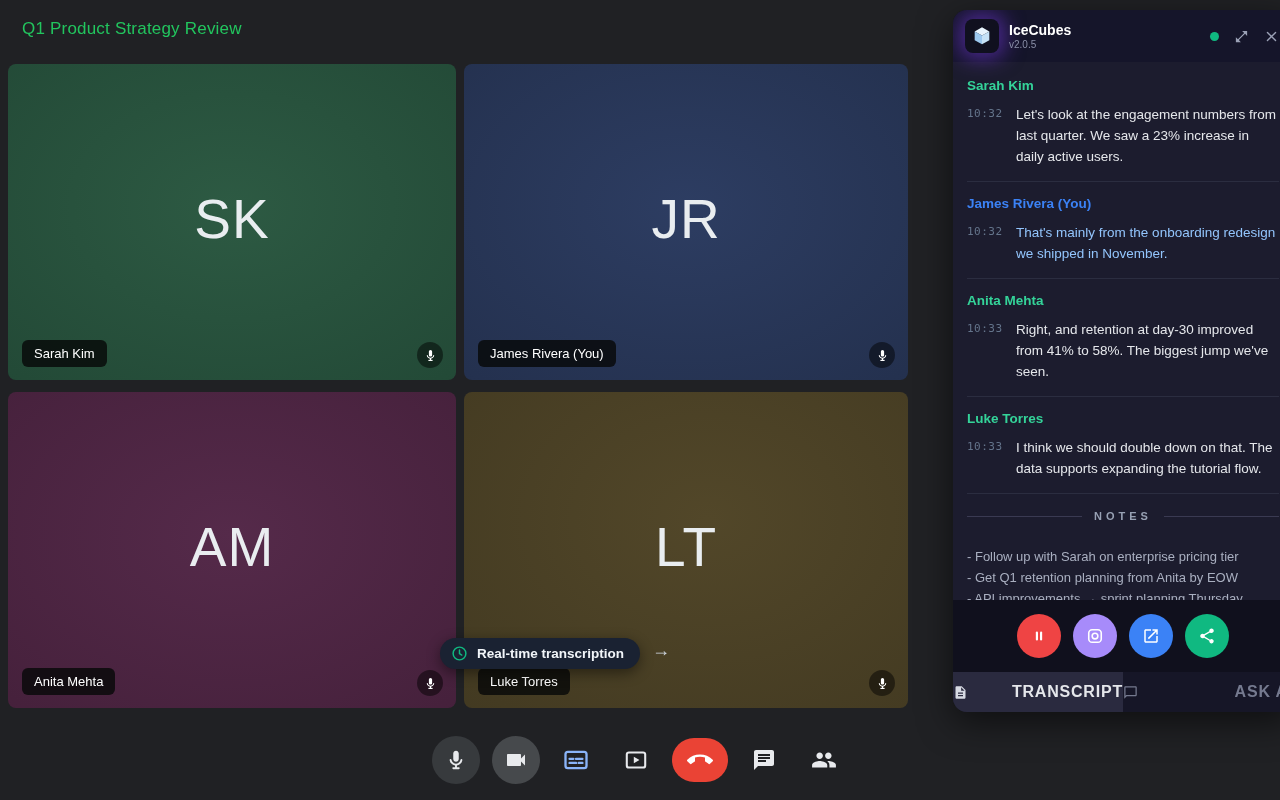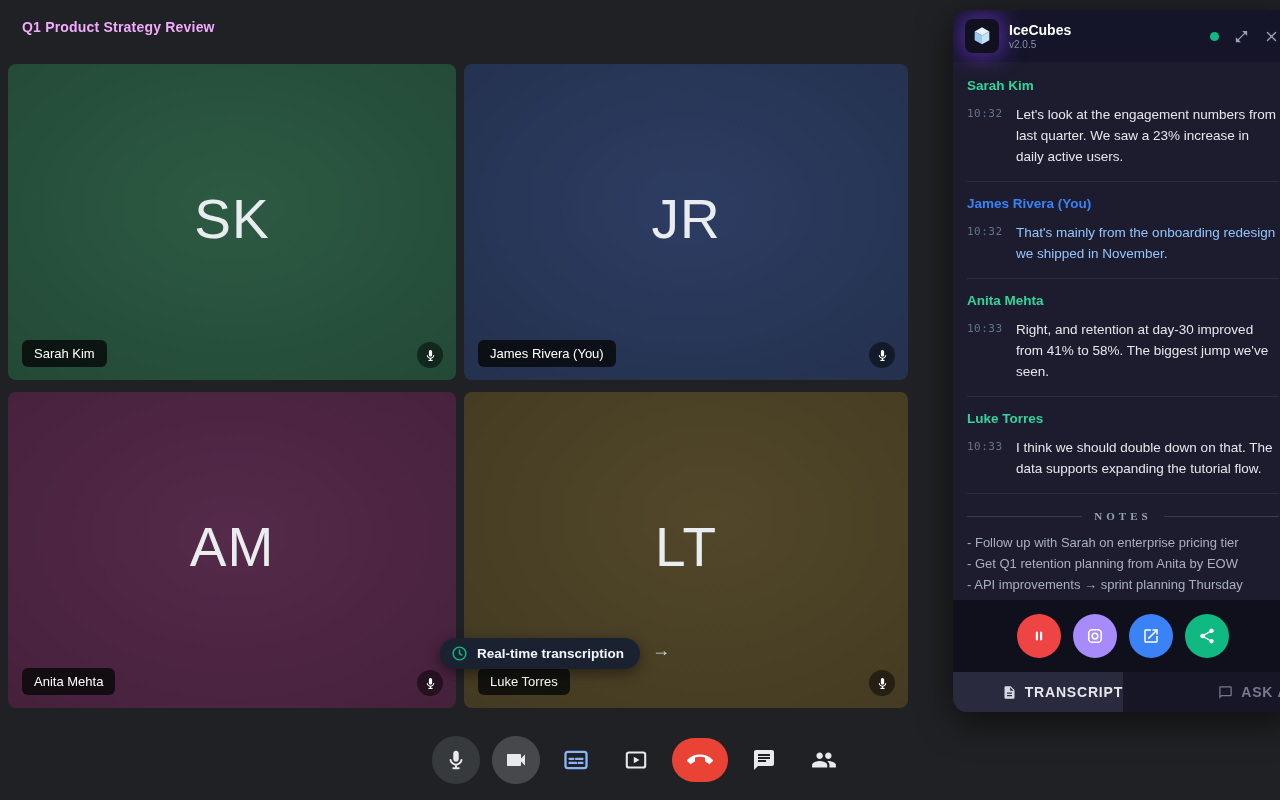--- a/index.html
+++ b/index.html
@@ -4,21 +4,21 @@
 <style>
   * { margin:0; padding:0; box-sizing:border-box; }
   html,body { width:1280px; height:800px; }
   body {
     position:relative; overflow:hidden;
     background:#202124;
     font-family:"Liberation Sans", sans-serif;
     color:#e8eaed;
   }
   
-  .meeting-title { position:absolute; left:22px; top:19px; font-size:14px; font-weight:700; color:#f0abfc; letter-spacing:.2px; }
+  .meeting-title { position:absolute; left:22px; top:19px; font-size:17px; font-weight:400; color:#22c55e; letter-spacing:.2px; }
 
   
   .grid { position:absolute; left:8px; top:64px; width:900px; height:568px;
           display:grid; grid-template-columns:448px 444px; grid-template-rows:316px 316px;
           column-gap:8px; row-gap:12px; }
   .tile { position:relative; border-radius:8px; overflow:hidden; }
   .t-sk { background:radial-gradient(130% 130% at 50% 45%, #2d5a43 0%, #234a37 55%, #1b3d2d 100%); }
   .t-jr { background:radial-gradient(130% 130% at 50% 45%, #2d3d62 0%, #24314f 55%, #1c2641 100%); }
   .t-am { background:radial-gradient(130% 130% at 50% 45%, #552a4a 0%, #46213c 55%, #381b31 100%); }
   .t-lt { background:radial-gradient(130% 140% at 55% 40%, #524729 0%, #443b22 55%, #36301c 100%); }
@@ -65,36 +65,36 @@
   .entry { padding:11px 0 14px; border-bottom:1px solid rgba(148,163,184,.13); }
   .entry:last-of-type { border-bottom:1px solid rgba(148,163,184,.13); }
   .speaker { font-size:13.5px; font-weight:700; color:#34d399; margin:3px 0 11px; }
   .msg-row { display:flex; gap:11px; }
   .time { flex:0 0 38px; font-family:"DejaVu Sans Mono", monospace; font-size:11px;
           color:#64748b; padding-top:3px; letter-spacing:.5px; }
   .msg { flex:1; font-size:13.5px; color:#e5e7eb; line-height:1.56; }
   .entry.self .speaker { color:#3b82f6; }
   .entry.self .msg { color:#93c5fd; }
 
-  .notes-head { display:flex; align-items:center; gap:12px; margin:16px 0 11px;
-                color:#97a0b3; font-size:11px; font-weight:700; letter-spacing:4px;font-family:Liberation Serif, serif; }
+  .notes-head { display:flex; align-items:center; gap:12px; margin:16px 0 25px;
+                color:#97a0b3; font-size:11px; font-weight:700; letter-spacing:4px; }
   .notes-head::before, .notes-head::after { content:""; flex:1; height:1px; background:#3a3a52; }
   .note { font-size:13px; color:#a9afc0; line-height:1.6; }
 
   .p-footer { flex:0 0 72px; background:#10101d; display:flex; align-items:center;
               justify-content:center; gap:12px; }
   .fab { width:44px; height:44px; border-radius:50%; display:flex; align-items:center; justify-content:center; }
   .fab.red    { background:#ef4444; }
   .fab.purple { background:#a78bfa; }
   .fab.blue   { background:#3b82f6; }
   .fab.green  { background:#10b981; }
 
   .p-tabs { flex:0 0 40px; display:flex; }
-  .tab { flex:1; display:flex; align-items:center; justify-content:flex-end; gap:8px;
-         font-size:14px; font-weight:700; letter-spacing:.8px; }
+  .tab { flex:1; display:flex; align-items:center; justify-content:space-between; gap:8px;
+         font-size:16px; font-weight:700; letter-spacing:.8px; }
   .tab.active   { background:#2a2a3f; color:#e5e7eb; }
   .tab.inactive { background:#161627; color:#757a8f; }
 
   svg { display:block; }
 </style>
 </head>
 <body>
 
 <div class="meeting-title">Q1 Product Strategy Review</div>
 

